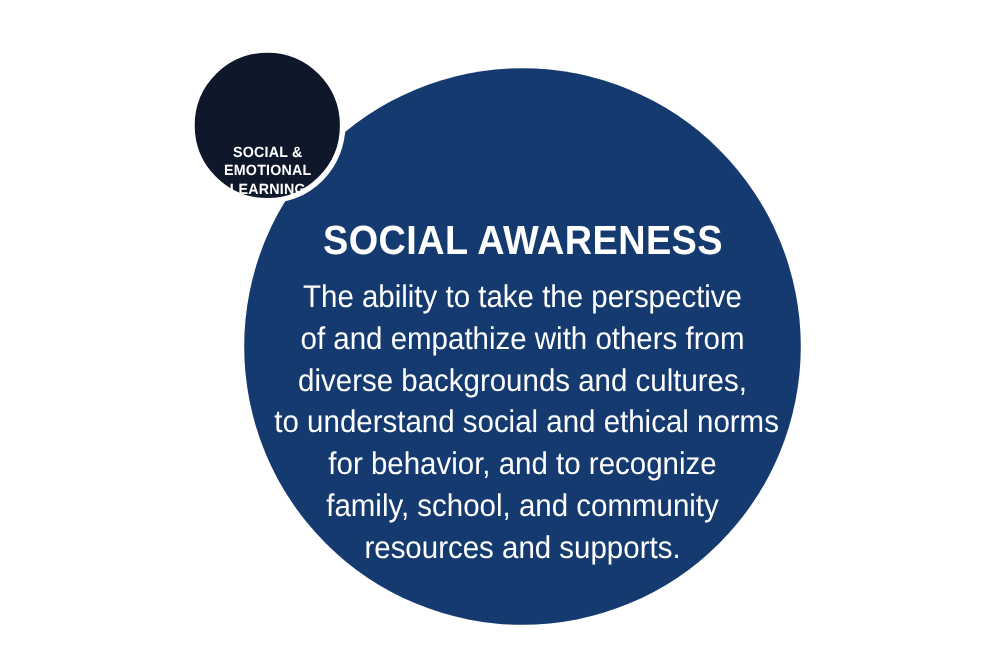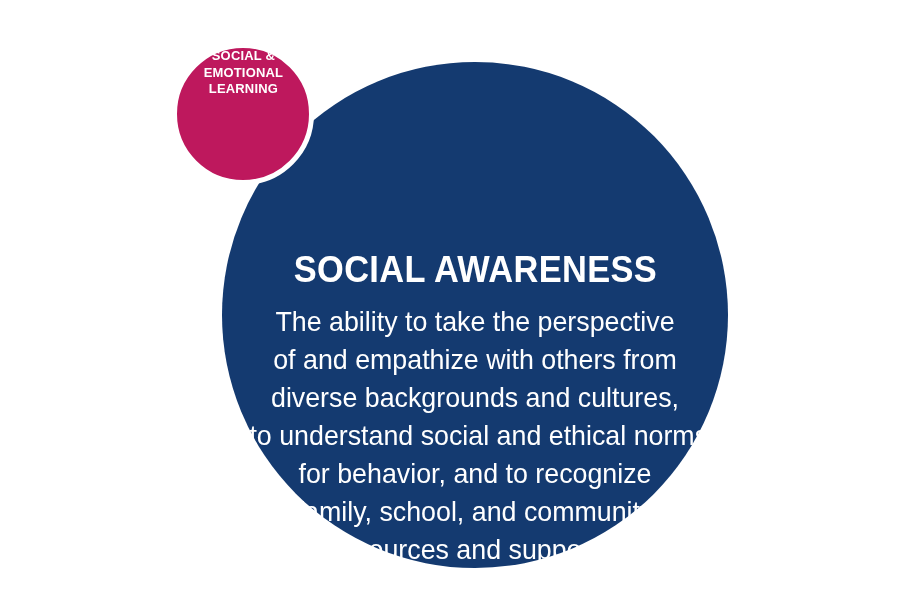--- a/index.html
+++ b/index.html
@@ -33,21 +33,21 @@
 
   #main-circle-content {
     position: absolute;
     left: 0;
     top: 0;
     width: 506px;
     height: 506px;
     display: flex;
     flex-direction: column;
     align-items: center;
-    justify-content: flex-end;
+    justify-content: center;
     padding-top: 87px;
     box-sizing: border-box;
     text-align: center;
   }
 
   #circle-title {
     color: #ffffff;
     font-family: "Liberation Sans Narrow", "Liberation Sans", sans-serif;
     font-size: 37px;
     font-weight: bold;
@@ -74,26 +74,26 @@
   }
 
   
   #badge-circle {
     position: absolute;
     left: 177px;
     top: 48px;
     width: 132px;
     height: 132px;
     border-radius: 50%;
-    background: #be185d;
+    background: #0f172a;
     border: 5px solid #ffffff;
     box-sizing: content-box;
     margin: -5px 0 0 -5px;
     display: flex;
-    align-items: flex-start;
+    align-items: flex-end;
     justify-content: center;
   }
   #badge-label {
     color: #ffffff;
     font-family: "Liberation Sans Narrow", "Liberation Sans", sans-serif;
     font-size: 13.5px;
     font-weight: bold;
     line-height: 16.5px;
     text-align: center;
     letter-spacing: 0.2px;

